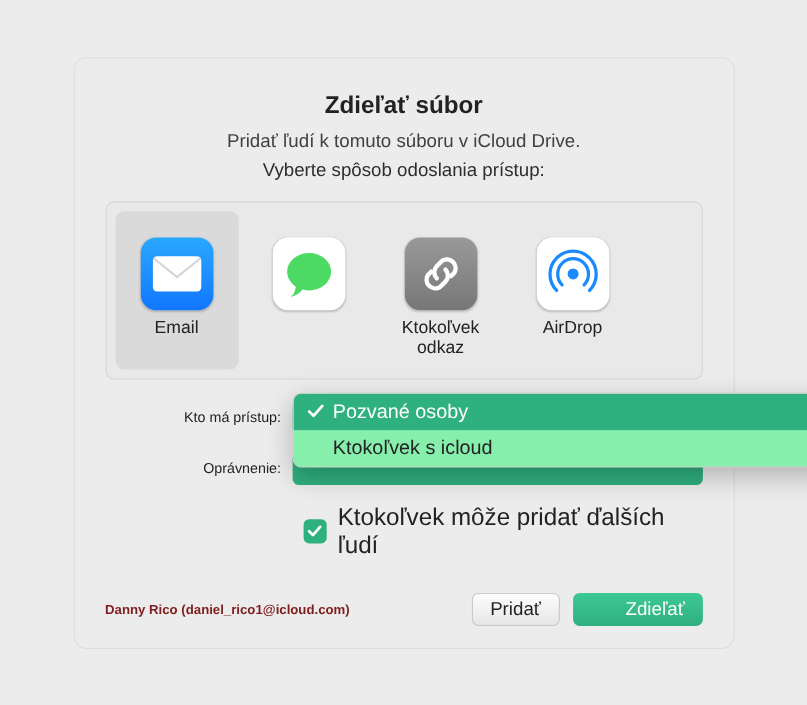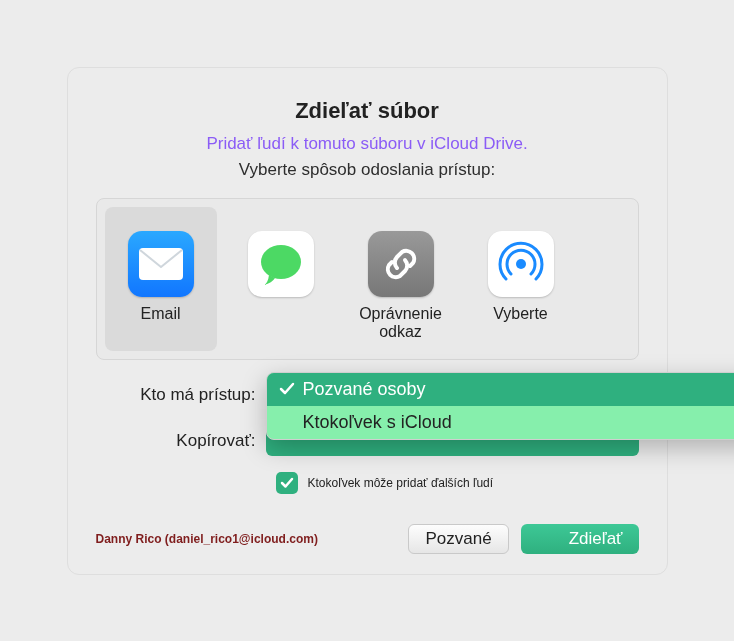--- a/index.html
+++ b/index.html
@@ -25,21 +25,21 @@
   .title {
     text-align: center;
     font-weight: 700;
     font-size: 22px;
     margin-top: 8px;
   }
   .subtitle {
     text-align: center;
     font-size: 17px;
     margin-top: 10px;
-    color: #8b5cf6;
+    color: #404040;
   }
   .subtitle2 {
     text-align: center;
     font-size: 17px;
     margin-top: 6px;
     color: #2e2e2e;
   }
   .method-box {
     margin-top: 18px;
     border: 1px solid #d6d6d6;
@@ -90,21 +90,21 @@
   }
   .row {
     display: flex;
     align-items: center;
     margin-bottom: 16px;
   }
   .row-label {
     width: 170px;
     text-align: right;
     padding-right: 10px;
-    font-size: 17px;
+    font-size: 13px;
     color: #222;
   }
   .dropdown-shell {
     flex: 1;
     height: 30px;
     background: #2fb07f;
     border-radius: 6px;
     position: relative;
   }
   .checkbox-row {
@@ -117,21 +117,21 @@
   .checkbox {
     width: 22px;
     height: 22px;
     border-radius: 5px;
     background: #2fb07f;
     display: flex;
     align-items: center;
     justify-content: center;
   }
   .checkbox-label {
-    font-size: 12px;
+    font-size: 22px;
     color: #222;
   }
   .footer {
     margin-top: 30px;
     display: flex;
     align-items: center;
     justify-content: space-between;
   }
   .user-info {
     font-size: 12px;
@@ -227,75 +227,75 @@
 
     <div class="method">
       <div class="icon-tile link-bg">
         <svg width="42" height="42" viewBox="0 0 42 42">
           <g stroke="#fff" stroke-width="4" fill="none" stroke-linecap="round">
             <path d="M17 25 a8 8 0 0 1 0-11 l5-5 a8 8 0 0 1 11 11 l-3 3"></path>
             <path d="M25 17 a8 8 0 0 1 0 11 l-5 5 a8 8 0 0 1 -11-11 l3-3"></path>
           </g>
         </svg>
       </div>
-      <div class="method-label">Oprávnenie odkaz</div>
+      <div class="method-label">Ktokoľvek odkaz</div>
     </div>
 
     <div class="method">
       <div class="icon-tile airdrop-bg">
         <svg width="52" height="52" viewBox="0 0 52 52">
           <g stroke="#1a8bff" stroke-width="3" fill="none" stroke-linecap="round">
             <circle cx="26" cy="26" r="5" fill="#1a8bff" stroke="none"></circle>
             <path d="M16 36 A14 14 0 1 1 36 36"></path>
             <path d="M11 41 A21 21 0 1 1 41 41"></path>
           </g>
         </svg>
       </div>
-      <div class="method-label">Vyberte</div>
+      <div class="method-label">AirDrop</div>
     </div>
 
   </div>
 
   <div class="form-area">
 
     <div class="row">
       <div class="row-label">Kto má prístup:</div>
       <div class="dropdown-shell"></div>
     </div>
     <div class="row">
-      <div class="row-label">Kopírovať:</div>
+      <div class="row-label">Oprávnenie:</div>
       <div class="dropdown-shell"></div>
     </div>
 
     <div class="popup">
       <div class="popup-item selected">
         <span class="check-col">
           <svg width="16" height="16" viewBox="0 0 16 16">
               <path d="M2 8 L6 12 L14 3" stroke="#fff" stroke-width="2.5" fill="none" stroke-linecap="round" stroke-linejoin="round"></path>
             </svg>
         </span>
         <span>Pozvané osoby</span>
       </div>
       <div class="popup-item">
         <span class="check-col"></span>
-        <span>Ktokoľvek s iCloud</span>
+        <span>Ktokoľvek s icloud</span>
       </div>
     </div>
 
     <div class="checkbox-row">
       <div class="checkbox">
         <svg width="14" height="14" viewBox="0 0 14 14">
           <path d="M2 7 L5.5 10.5 L12 3" stroke="#fff" stroke-width="2.5" fill="none" stroke-linecap="round" stroke-linejoin="round"></path>
         </svg>
       </div>
       <div class="checkbox-label">Ktokoľvek môže pridať ďalších ľudí</div>
     </div>
   </div>
 
   <div class="footer">
     <div class="user-info">Danny Rico (daniel_rico1@icloud.com)</div>
     <div class="footer-buttons">
-      <div class="btn btn-cancel">Pozvané</div>
+      <div class="btn btn-cancel">Pridať</div>
       <div class="btn btn-share">Zdieľať</div>
     </div>
   </div>
 
 </div>
 
 </body></html>

